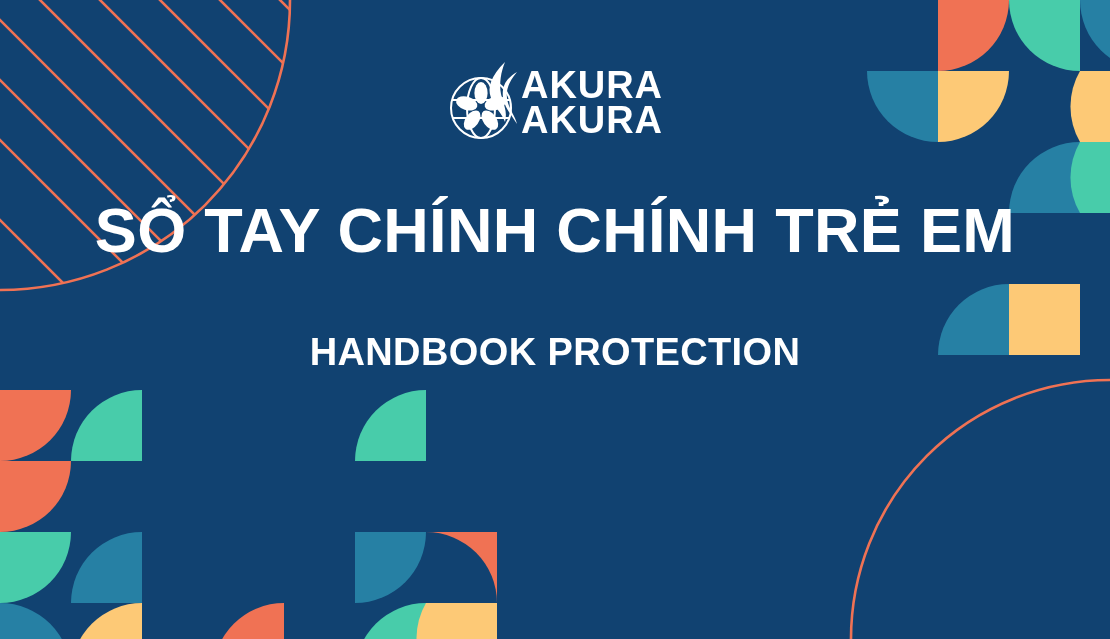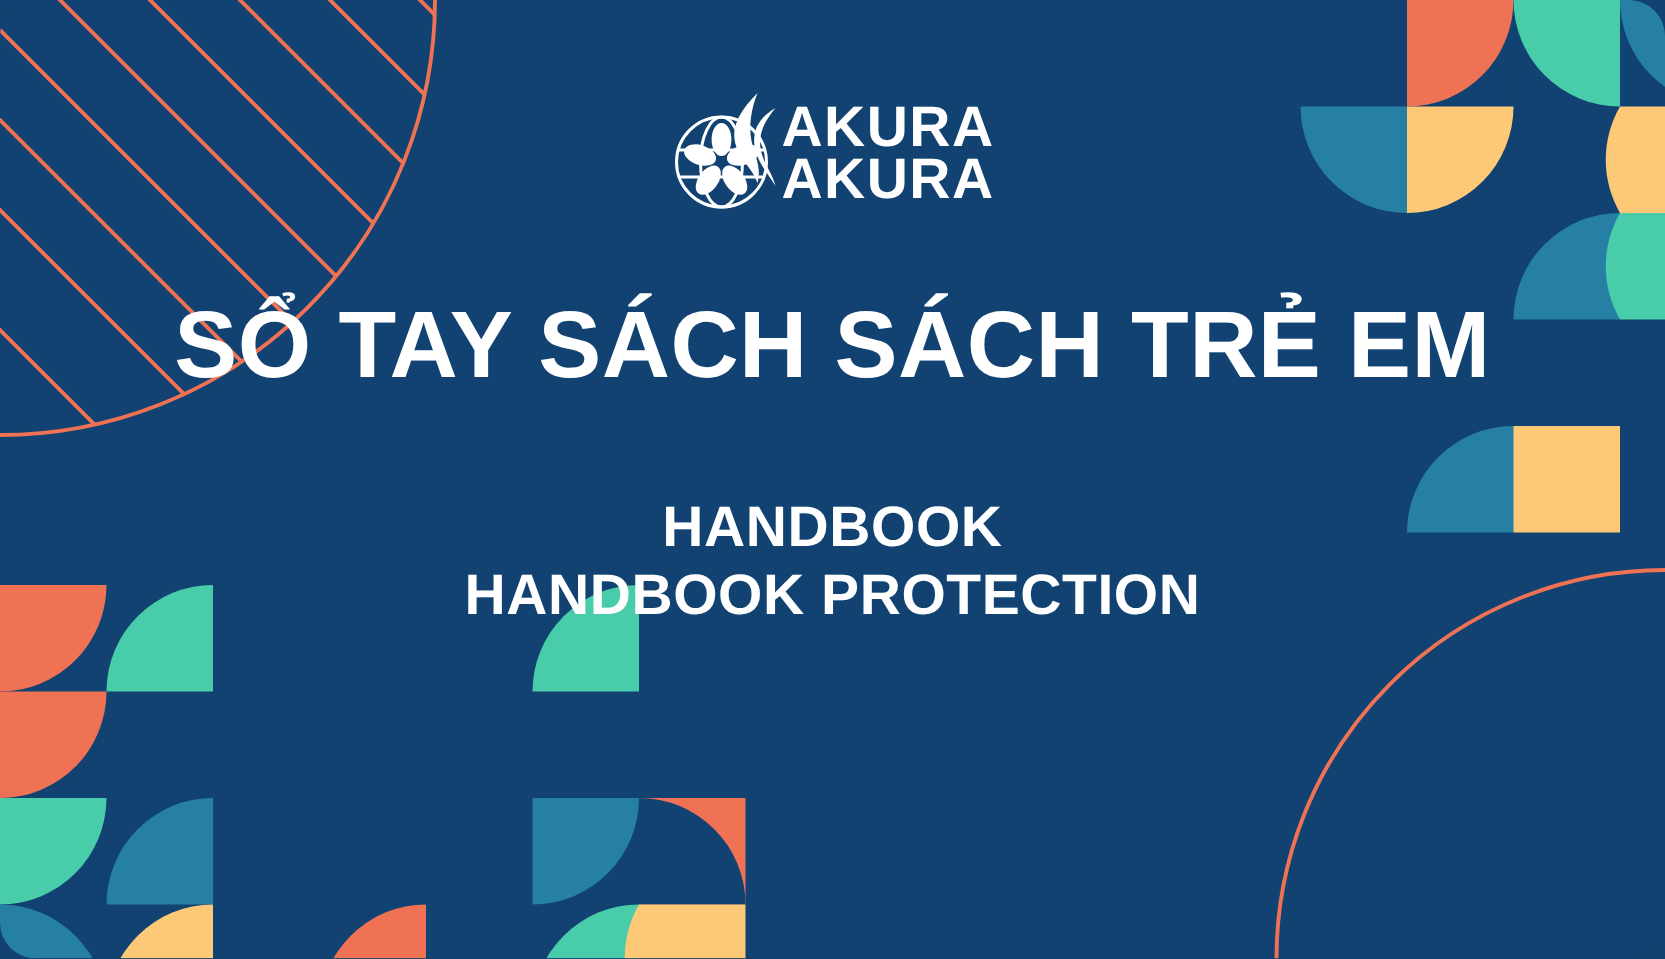--- a/index.html
+++ b/index.html
@@ -5,21 +5,20 @@
   html,body{margin:0;padding:0;}
   body{
     width:1110px;height:639px;overflow:hidden;
     background:#114271;
     font-family:"Liberation Sans", sans-serif;
     position:relative;
   }
   #cover{
     position:absolute;inset:0;width:1110px;height:639px;overflow:hidden;
     background:#114271;
-    border-radius:24px;
   }
   #deco{position:absolute;inset:0;width:1110px;height:639px;}
   .content{
     position:absolute;inset:0;
     display:flex;flex-direction:column;align-items:center;
     z-index:5;pointer-events:none;
   }
   .logo-block{
     margin-top:60px;
     display:flex;align-items:center;justify-content:center;
@@ -167,21 +166,20 @@
         </g>
         <path d="M58,2 C44,16 40,27 44,38 C47,47 55,53 58,62 C61,52 56,43 54,34 C52,23 54,12 58,2 Z" fill="#ffffff"></path>
         <path d="M70,12 C60,24 58,33 61,43 C63,50 68,56 70,64 C64,54 54,44 56,30 C57,22 63,16 70,12 Z" fill="#ffffff"></path>
       </svg>
       <div class="logo-words">
         <span class="logo-line1">AKURA</span>
         <span class="logo-line2">AKURA</span>
       </div>
     </div>
 
-    <h1 class="main-title">SỔ TAY SÁCH SÁCH TRẺ EM</h1>
+    <h1 class="main-title">SỔ TAY CHÍNH CHÍNH TRẺ EM</h1>
 
     <div class="subtitle">
-      <div>HANDBOOK</div>
       <div>HANDBOOK PROTECTION</div>
     </div>
 
   </div>
 </div>
 
 </body></html>

